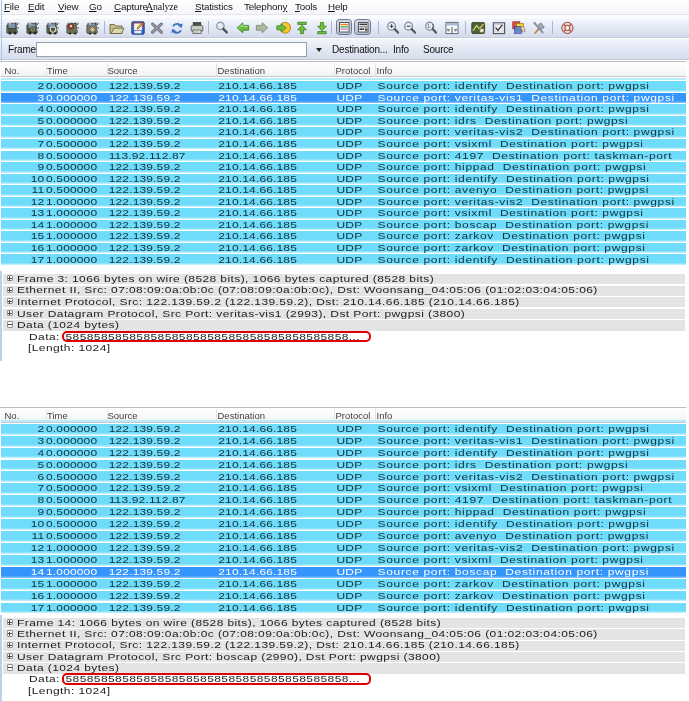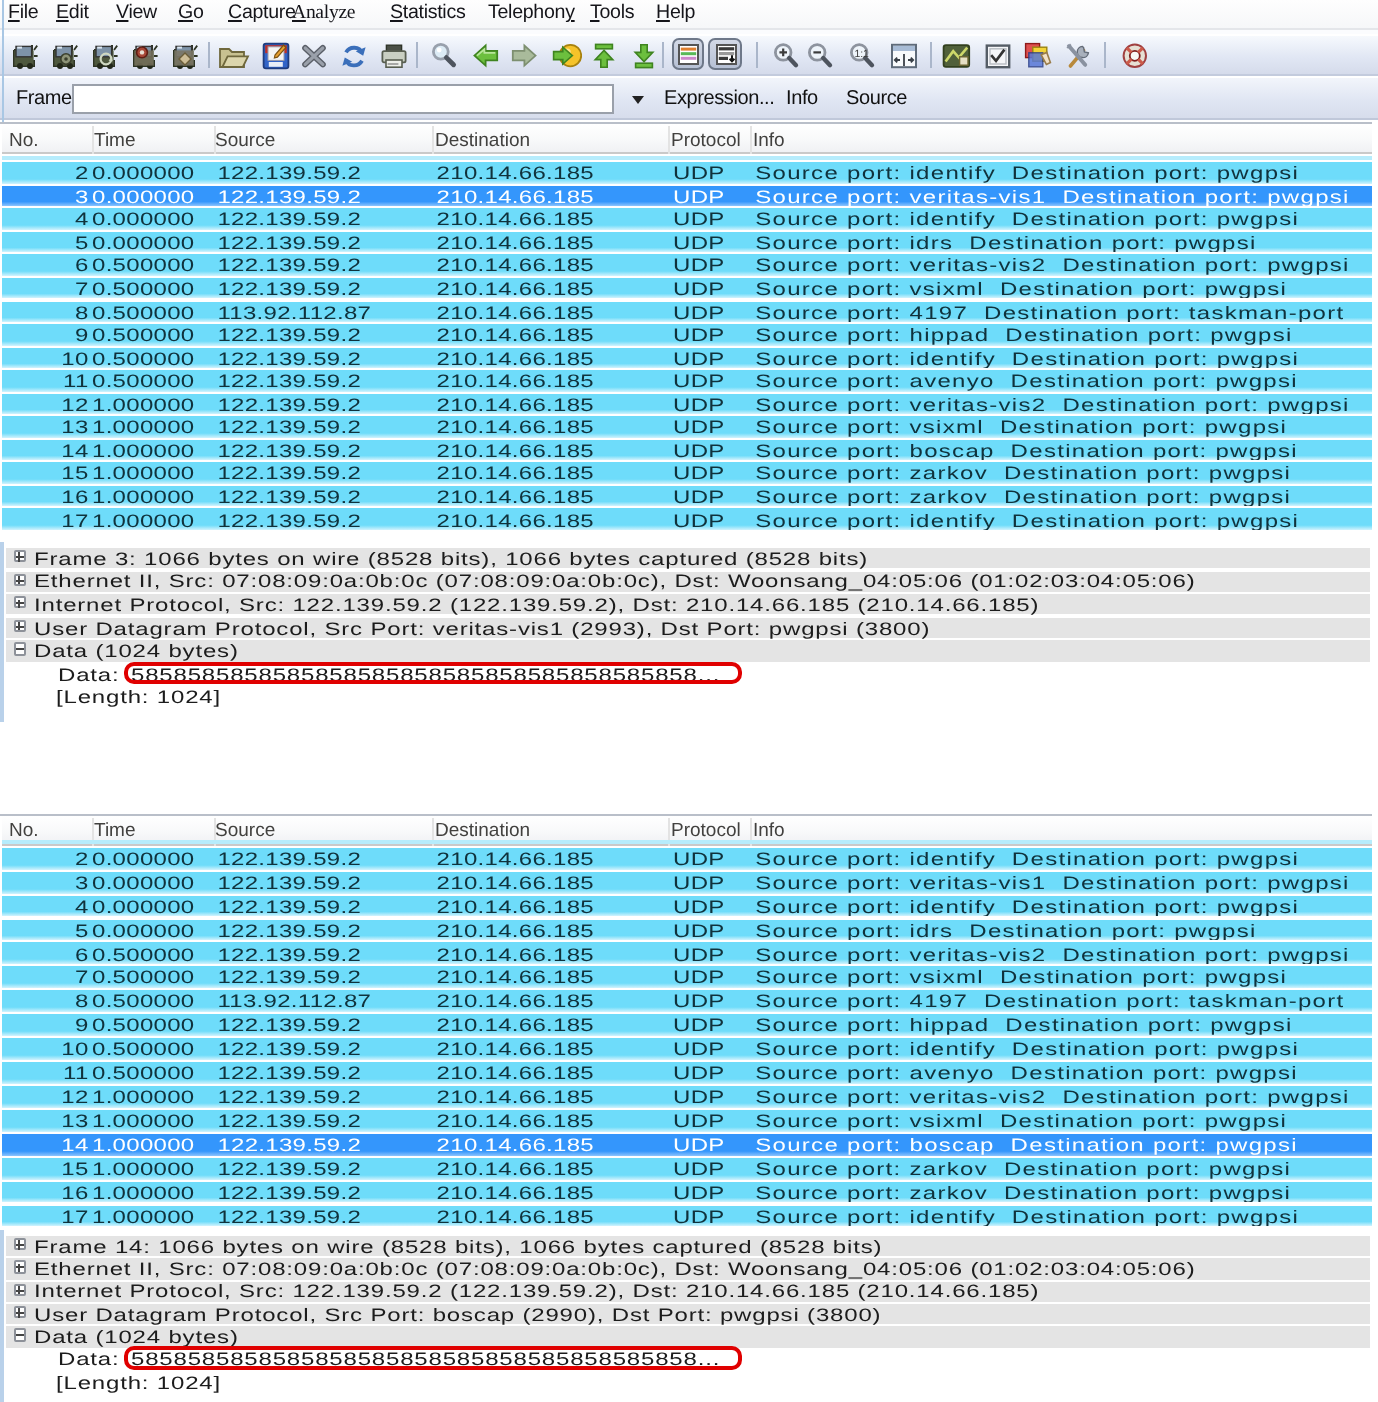--- a/index.html
+++ b/index.html
@@ -187,21 +187,21 @@
     </svg>
     <svg style="position:absolute;left:559.6px;top:20.5px" width="15" height="14" viewBox="0 0 15 14">
       <circle cx="7.4" cy="6.9" r="5.6" fill="#e6e0d4" stroke="#a04040" stroke-width="1"></circle>
       <circle cx="7.4" cy="6.9" r="2.5" fill="#f8f8f6" stroke="#7e1e1e" stroke-width="0.9"></circle>
       <path d="M3.4 2.9 L5.7 5.2 M11.4 2.9 L9.1 5.2 M3.4 10.9 L5.7 8.6 M11.4 10.9 L9.1 8.6" stroke="#cc5a4a" stroke-width="1.6"></path>
     </svg>
     <div style="position:absolute;left:0;top:38.5px;width:689px;height:21.5px;background:linear-gradient(#f2f5fb,#e0e6f3 55%,#d7ddec);border-bottom:1px solid #c0c8da"></div>
     <div style="position:absolute;left:8px;top:43.5px;font-family:'Liberation Sans',sans-serif;font-size:10px;letter-spacing:-0.2px;color:#111">Frame:</div>
     <div style="position:absolute;left:36px;top:41.5px;width:271px;height:15px;background:#fff;border:1px solid #9aa0aa"></div>
     <div style="position:absolute;left:315.5px;top:47.5px;width:0;height:0;border-left:3.5px solid transparent;border-right:3.5px solid transparent;border-top:4.5px solid #222"></div>
-    <div style="position:absolute;left:332px;top:43.5px;font-family:'Liberation Sans',sans-serif;font-size:10px;letter-spacing:-0.2px;color:#111">Expression...</div>
+    <div style="position:absolute;left:332px;top:43.5px;font-family:'Liberation Sans',sans-serif;font-size:10px;letter-spacing:-0.2px;color:#111">Destination...</div>
     <div style="position:absolute;left:393px;top:43.5px;font-family:'Liberation Sans',sans-serif;font-size:10px;letter-spacing:-0.2px;color:#111">Info</div>
     <div style="position:absolute;left:423px;top:43.5px;font-family:'Liberation Sans',sans-serif;font-size:10px;letter-spacing:-0.2px;color:#111">Source</div>
     <div style="position:absolute;left:0;top:61px;width:686px;height:1px;background:#b9bfc9"></div>
     <div style="position:absolute;left:1px;top:62px;width:685px;height:15px;background:linear-gradient(#ffffff,#f8f9fa 55%,#f0f1f4);border-bottom:1px solid #c9c9c9"></div>
     <div style="position:absolute;left:45.5px;top:63px;width:1px;height:14px;background:#e3e3e3"></div>
     <div style="position:absolute;left:106.5px;top:63px;width:1px;height:14px;background:#e3e3e3"></div>
     <div style="position:absolute;left:216.0px;top:63px;width:1px;height:14px;background:#e3e3e3"></div>
     <div style="position:absolute;left:334.0px;top:63px;width:1px;height:14px;background:#e3e3e3"></div>
     <div style="position:absolute;left:374.5px;top:63px;width:1px;height:14px;background:#e3e3e3"></div>
     <div style="position:absolute;left:4.5px;top:64.5px;font-family:'Liberation Sans',sans-serif;font-size:9.5px;color:#42413f">No.</div>

